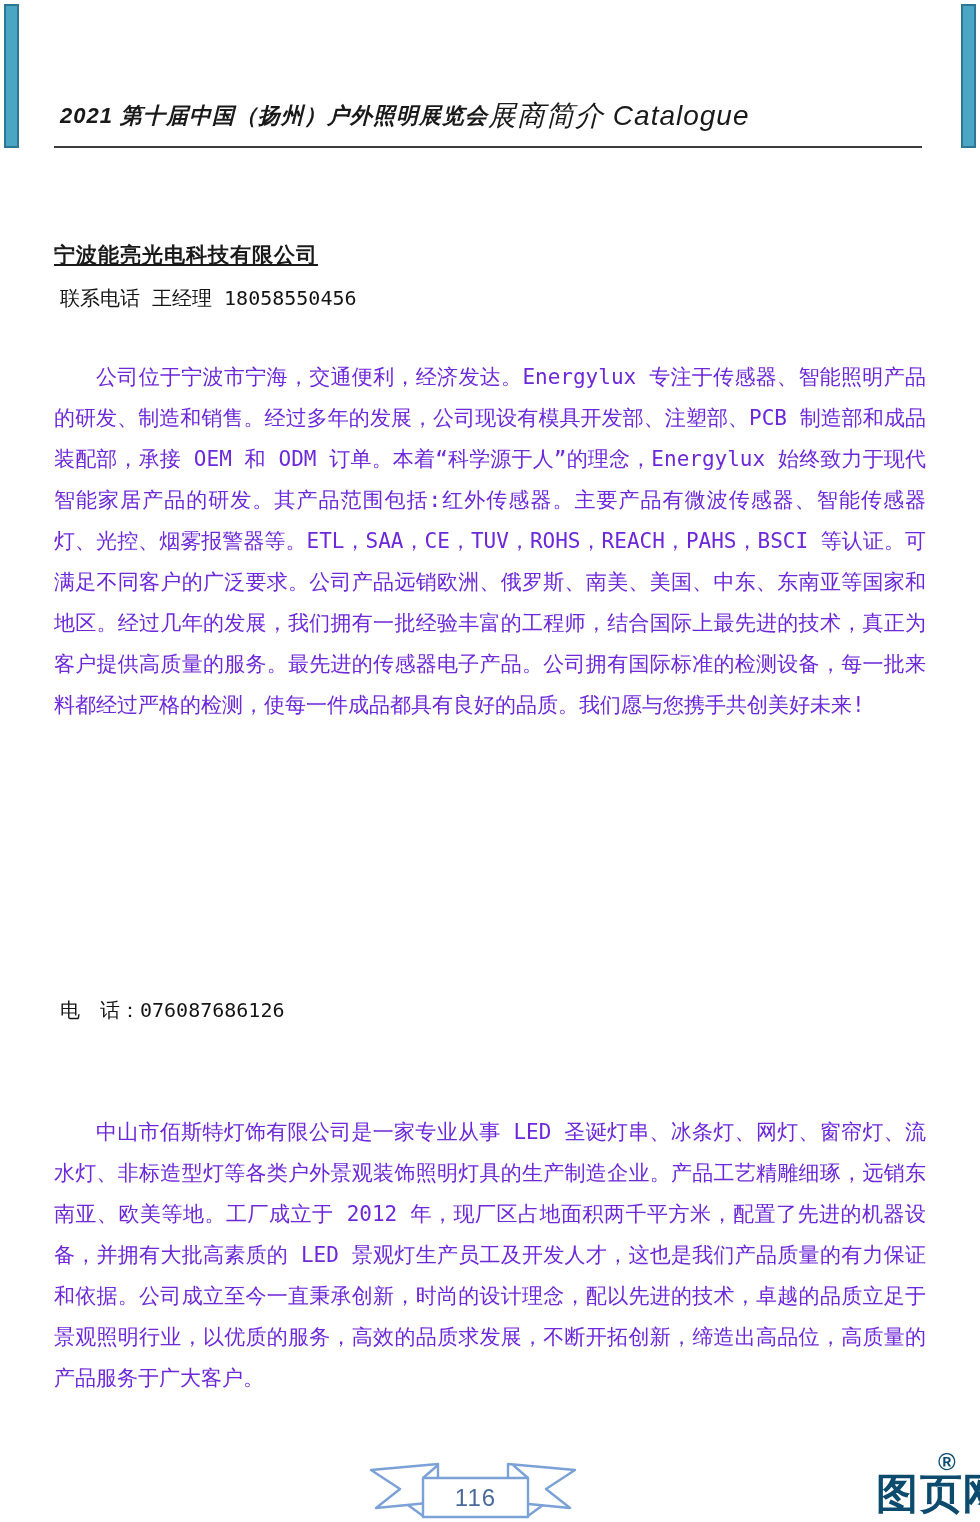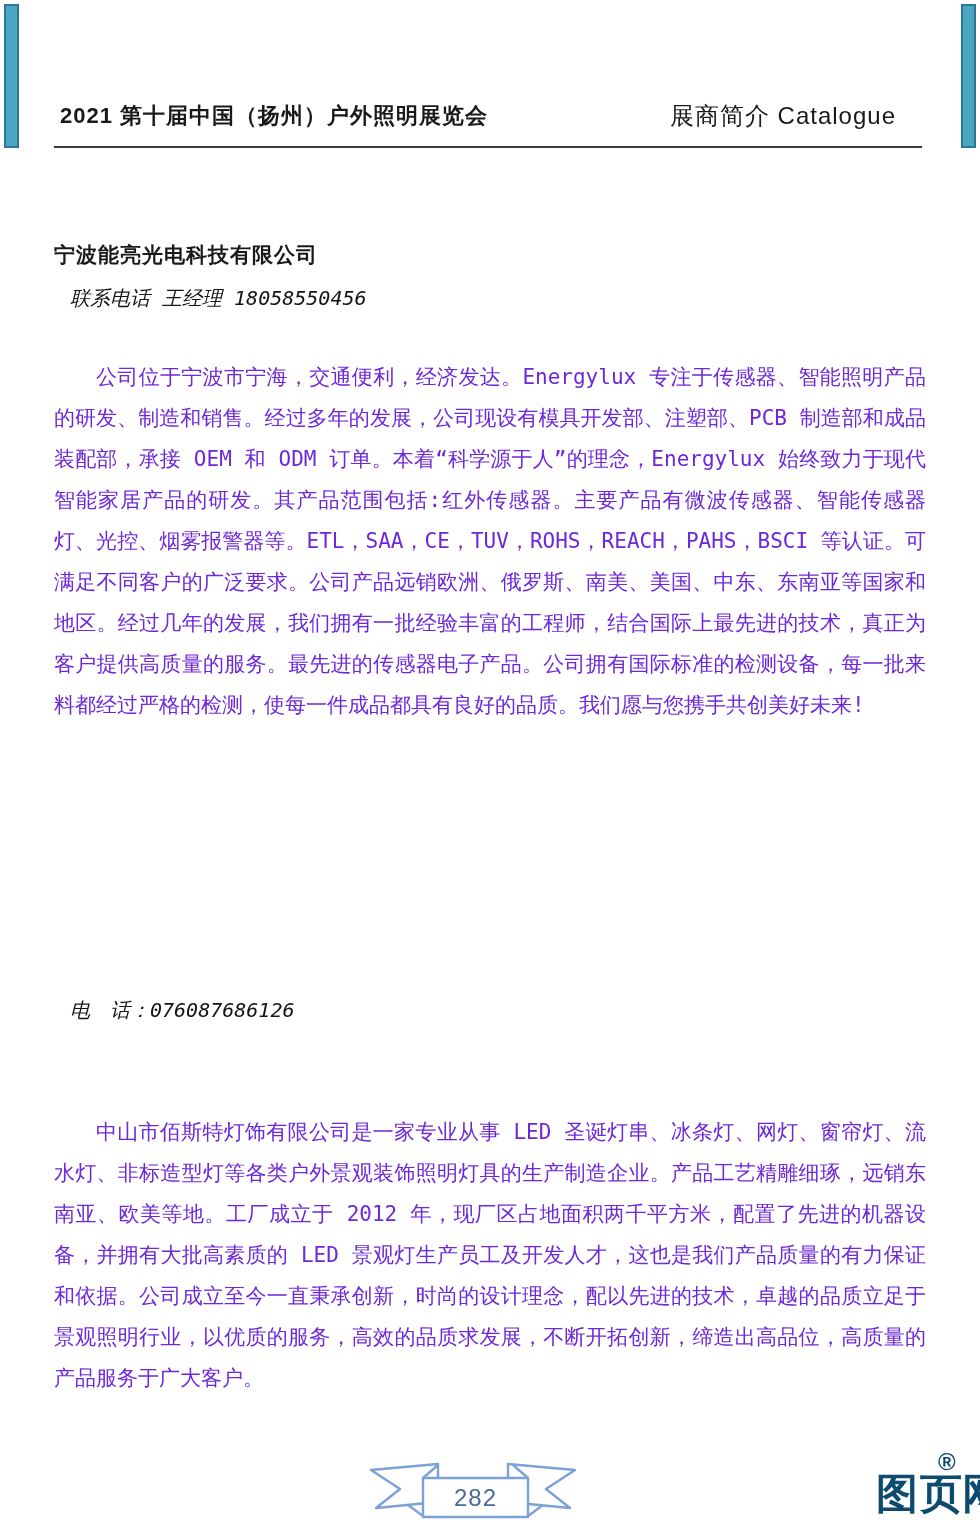--- a/index.html
+++ b/index.html
@@ -21,61 +21,61 @@
     border: 2px solid #2d7694;
     box-sizing: border-box;
   }
   .accent-bar.left  { left: 4px; }
   .accent-bar.right { left: 961px; }
   .header-row {
     position: absolute;
     left: 54px; top: 96px;
     width: 870px; height: 40px;
     display: flex;
-    justify-content: space-between;
     align-items: center;
+    font-style: italic;
   }
   .header-title {
     font-size: 22px;
     font-weight: 700;
     letter-spacing: 1px;
     padding-left: 6px;
   }
   .header-subtitle {
-    font-size: 24px;
+    font-size: 28px;
     font-weight: 500;
     letter-spacing: 1px;
     padding-right: 28px;
   }
   .header-rule {
     position: absolute;
     left: 54px; top: 146px;
     width: 868px; height: 2px;
     background: #3c3c3c;
   }
   .company-name {
     position: absolute;
     left: 54px;
     width: 870px;
     font-size: 21px;
     font-weight: 700;
     line-height: 30px;
     letter-spacing: 1px;
+    text-decoration: underline;
   }
   .body-text {
     font-family: "DejaVu Sans Mono", "Liberation Serif", serif;
     font-size: 20px;
     line-height: 28px;
     color: #141414;
   }
   .meta-line {
     position: absolute;
-    left: 70px;
+    left: 60px;
     width: 870px;
-    font-style: italic;
   }
   .intro-para {
     position: absolute;
     left: 54px;
     width: 872px;
     font-family: "DejaVu Sans Mono", "Liberation Serif", serif;
     font-size: 21px;
     line-height: 41px;
     text-align: justify;
     text-indent: 42px;
@@ -140,21 +140,21 @@
       <g fill="#ffffff" stroke="#7ba1d7" stroke-width="2.4" stroke-linejoin="round">
         <polygon points="70,6 3,12 32,31 8,50 70,44"></polygon>
         <polygon points="140,6 207,12 178,31 202,50 140,44"></polygon>
         <line x1="55" y1="20" x2="70" y2="7"></line>
         <line x1="160" y1="20" x2="145" y2="7"></line>
         <line x1="55" y1="58" x2="40" y2="47"></line>
         <line x1="160" y1="58" x2="175" y2="47"></line>
         <rect x="55" y="20" width="105" height="39"></rect>
       </g>
     </svg>
-    <span class="page-number">282</span>
+    <span class="page-number">116</span>
   </div>
 
   <div class="watermark">
     <span class="wm-a">图页</span>
     <span class="wm-r">®</span>
     <span class="wm-b">网</span>
   </div>
 
 </div>
 

